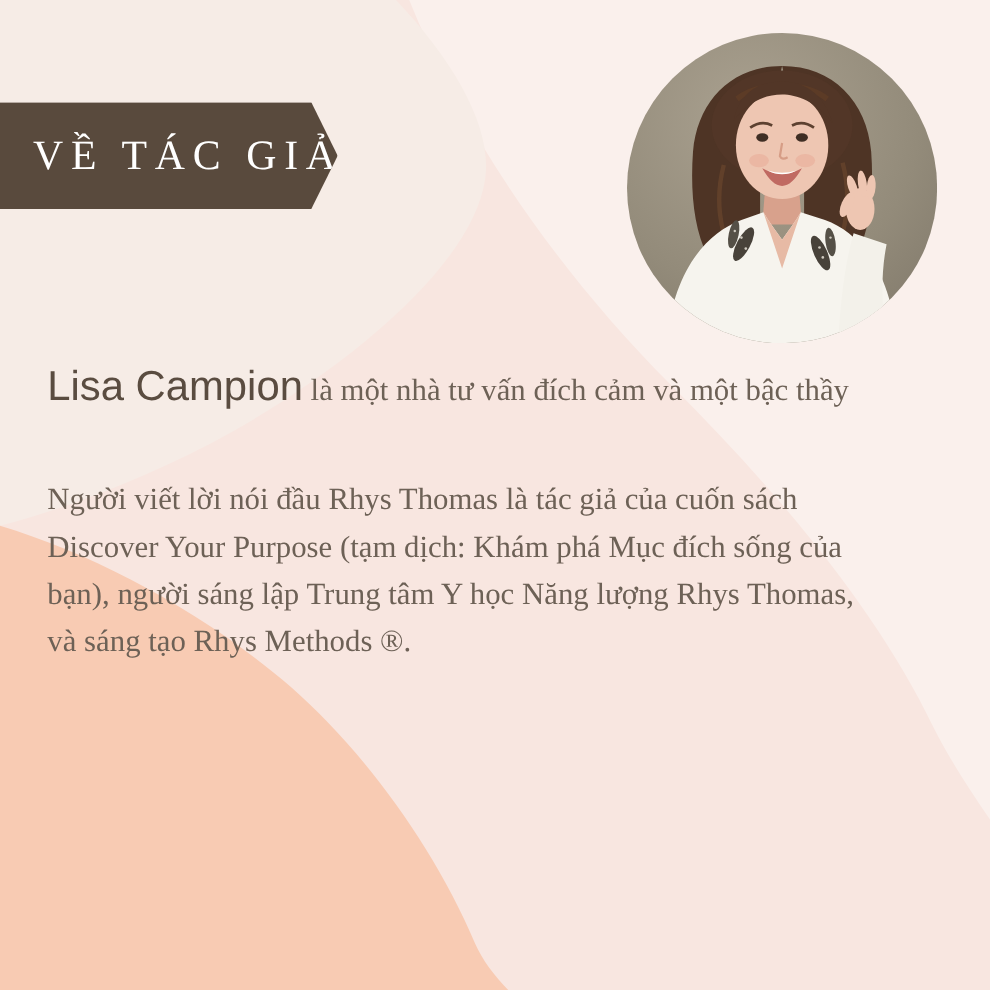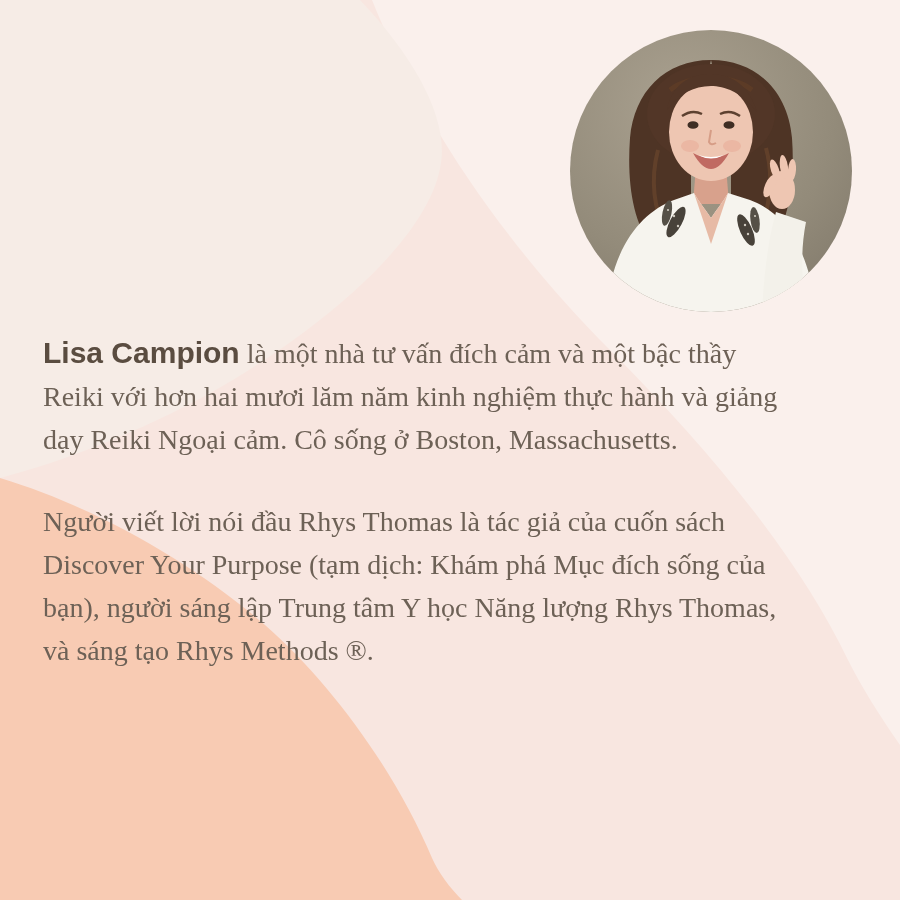--- a/index.html
+++ b/index.html
@@ -24,40 +24,43 @@
     position:absolute;left:570px;top:30px;width:282px;height:282px;
     border-radius:50%;overflow:hidden;
   }
   
   .bio{
     position:absolute;left:43px;top:331px;width:840px;
     color:#6d6156;font-size:28px;line-height:43px;
   }
   .author-name{
     font-family:"Liberation Sans","DejaVu Sans",sans-serif;
-    font-weight:700;font-size:30px;color:#5a4c40;
+    font-weight:400;font-size:38px;color:#5a4c40;
   }
   .lines{white-space:pre-line;}
-  .p2{margin-top:39px;}
+  .p2{margin-top:56px;}
 </style>
 </head>
 <body>
 
 <div class="canvas">
 
   <svg class="bg-svg" viewBox="0 0 900 900" aria-hidden="true">
     <rect x="0" y="0" width="900" height="900" fill="#faf0ec"></rect>
 
     <path d="M372,0 C420,120 505,245 610,350 C715,455 800,560 848,660 C862,688 880,716 900,745 L900,900 L0,900 L0,0 Z" fill="#f8e6e0"></path>
 
     <path d="M0,0 L360,0 C415,58 448,118 441,163 C430,240 318,332 212,392 C140,432 62,462 0,478 Z" fill="#f6ece6"></path>
 
     <path d="M0,478 C90,505 190,560 265,625 C330,682 395,770 432,858 C438,872 450,888 462,900 L0,900 Z" fill="#f8cbb3"></path>
   </svg>
 
+  <div class="banner">
+    <span class="banner-label">VỀ TÁC GIẢ</span>
+  </div>
 
   <div class="photo">
     <svg viewBox="0 0 282 282" width="282" height="282" aria-hidden="true">
       <defs>
         <radialGradient id="bgGrad" cx="40%" cy="28%" r="90%">
           <stop offset="0%" stop-color="#aaa190"></stop>
           <stop offset="60%" stop-color="#938b7a"></stop>
           <stop offset="100%" stop-color="#7f7769"></stop>
         </radialGradient>
       </defs>
@@ -112,22 +115,20 @@
         <ellipse cx="222" cy="140" rx="4" ry="11" transform="rotate(4 222 140)"></ellipse>
         <ellipse cx="200" cy="156" rx="5" ry="12" transform="rotate(24 200 156)"></ellipse>
       </g>
     </svg>
   </div>
 
   <div class="bio">
     <div class="para">
       <span class="author-name">Lisa Campion</span>
       <span>là một nhà tư vấn đích cảm và một bậc thầy</span>
-      <div class="lines">Reiki với hơn hai mươi lăm năm kinh nghiệm thực hành và giảng
-dạy Reiki Ngoại cảm. Cô sống ở Boston, Massachusetts.</div>
     </div>
     <div class="para p2 lines">Người viết lời nói đầu Rhys Thomas là tác giả của cuốn sách
 Discover Your Purpose (tạm dịch: Khám phá Mục đích sống của
 bạn), người sáng lập Trung tâm Y học Năng lượng Rhys Thomas,
 và sáng tạo Rhys Methods ®.</div>
   </div>
 
 </div>
 
 </body></html>

